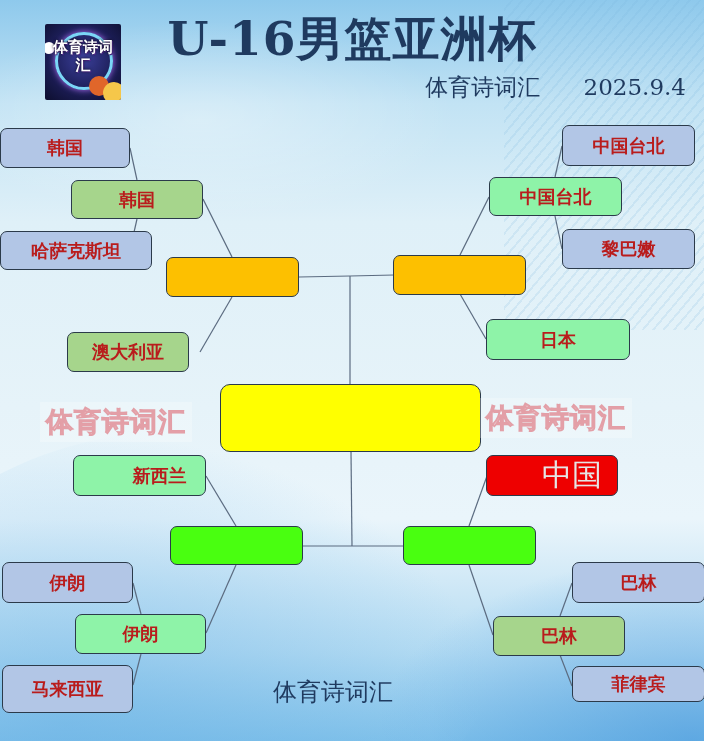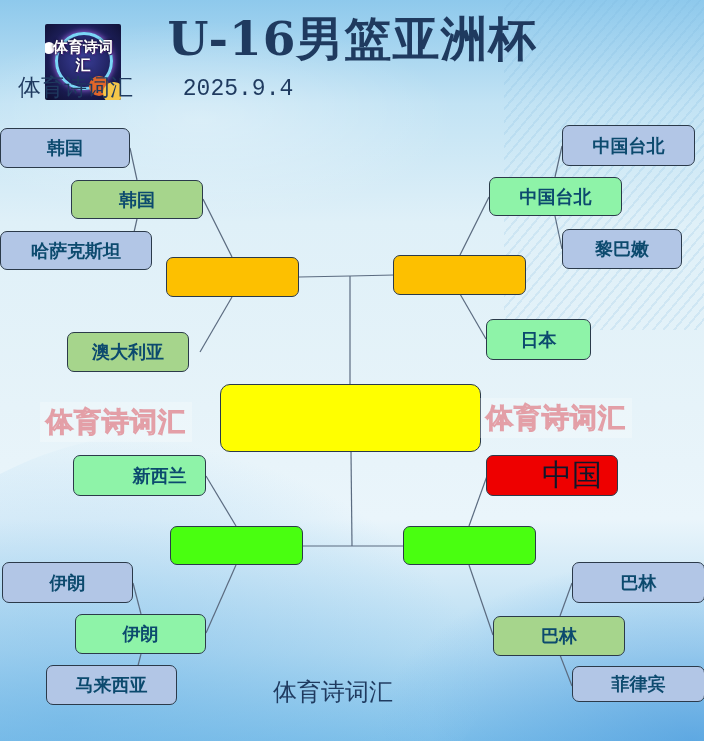--- a/index.html
+++ b/index.html
@@ -22,32 +22,32 @@
   .logo .ring { position:absolute; left:10px; top:8px; width:52px; height:52px; border-radius:50%;
     border:3px solid #7bd6f7; box-shadow:0 0 6px #b06cf0; }
   .logo .txt { position:absolute; left:4px; top:14px; width:68px; text-align:center; color:#fff; font-weight:bold;
     font-family:"DejaVu Sans", sans-serif; font-size:15px; line-height:18px; text-shadow:0 0 3px #000, 1px 1px 0 #5a2ea0; }
   .logo .ball1 { position:absolute; left:44px; top:52px; width:20px; height:20px; border-radius:50%; background:#e0662a; }
   .logo .ball2 { position:absolute; left:58px; top:58px; width:22px; height:22px; border-radius:50%; background:#f5c74a; }
   .logo .ball3 { position:absolute; left:-2px; top:18px; width:12px; height:12px; border-radius:50%; background:#fff; }
 
   .title { position:absolute; left:0; width:704px; top:8px; text-align:center; font-size:47px; font-weight:bold;
     color:#1f3a5f; letter-spacing:1px; }
-  .subtitle { position:absolute; top:72px; left:0; width:704px; text-align:left; font-size:23px; color:#1f3a5f;font-family:Liberation Mono, monospace; }
+  .subtitle { position:absolute; top:72px; left:0; width:704px; text-align:right; font-size:23px; color:#1f3a5f; }
   .subtitle span { margin:0 18px; }
 
   .box { position:absolute; box-sizing:border-box; border:1.5px solid #2b3a4a; border-radius:7px;
-    display:flex; align-items:center; justify-content:center; font-weight:bold; font-size:18px; color:#0c4a6e; }
+    display:flex; align-items:center; justify-content:center; font-weight:bold; font-size:18px; color:#b91c1c; }
   .blue { background:#b2c6e6; }
   .olive { background:#a6d58c; }
   .mint { background:#8ef3a8; }
   .orange { background:#fdc000; }
   .yellow { background:#ffff00; }
   .lime { background:#49ff10; }
-  .red { background:#ee0000; color:#0f172a; font-size:30px; font-weight:normal;padding-left:40px; }
+  .red { background:#ee0000; color:#e5e5e5; font-size:30px; font-weight:normal;padding-left:40px; }
 
   svg.lines { position:absolute; left:0; top:0; }
 
   .wm { position:absolute; font-family:"DejaVu Sans", sans-serif; font-size:27px; font-weight:bold;
     color:rgba(255,255,255,0.55); -webkit-text-stroke:1px rgba(220,120,130,0.7); letter-spacing:1px;
     background:rgba(255,255,255,0.25); padding:2px 6px; }
   .footer { position:absolute; left:273px; top:676px; font-size:24px; color:#1f3a5f; }
 </style>
 </head>
 <body>
@@ -103,34 +103,34 @@
 </svg>
 
 <div class="box blue" style="left:0;top:128px;width:130px;height:40px;">韩国</div>
 <div class="box olive" style="left:71px;top:180px;width:132px;height:39px;">韩国</div>
 <div class="box blue" style="left:0;top:231px;width:152px;height:39px;">哈萨克斯坦</div>
 <div class="box orange" style="left:166px;top:257px;width:133px;height:40px;"></div>
 <div class="box olive" style="left:67px;top:332px;width:122px;height:40px;">澳大利亚</div>
 
 <div class="box blue" style="left:562px;top:125px;width:133px;height:41px;">中国台北</div>
 <div class="box mint" style="left:489px;top:177px;width:133px;height:39px;">中国台北</div>
-<div class="box blue" style="left:562px;top:229px;width:120px;height:40px;">黎巴嫩</div>
+<div class="box blue" style="left:562px;top:229px;width:133px;height:40px;">黎巴嫩</div>
 <div class="box orange" style="left:393px;top:255px;width:133px;height:40px;"></div>
-<div class="box mint" style="left:486px;top:319px;width:105px;height:41px;">日本</div>
+<div class="box mint" style="left:486px;top:319px;width:144px;height:41px;">日本</div>
 
 <div class="box yellow" style="left:220px;top:384px;width:261px;height:68px;border-radius:10px;"></div>
 
 <div class="wm" style="left:40px;top:402px;">体育诗词汇</div>
 <div class="wm" style="left:480px;top:398px;">体育诗词汇</div>
 
 <div class="box mint" style="left:73px;top:455px;width:133px;height:41px;padding-left:40px;">新西兰</div>
 <div class="box lime" style="left:170px;top:526px;width:133px;height:39px;"></div>
 <div class="box blue" style="left:2px;top:562px;width:131px;height:41px;">伊朗</div>
 <div class="box mint" style="left:75px;top:614px;width:131px;height:40px;">伊朗</div>
-<div class="box blue" style="left:2px;top:665px;width:131px;height:40px;margin-left:44px;">马来西亚</div>
+<div class="box blue" style="left:2px;top:665px;width:131px;height:48px;">马来西亚</div>
 
 <div class="box red" style="left:486px;top:455px;width:132px;height:41px;">中国</div>
 <div class="box lime" style="left:403px;top:526px;width:133px;height:39px;"></div>
 <div class="box blue" style="left:572px;top:562px;width:133px;height:41px;">巴林</div>
 <div class="box olive" style="left:493px;top:616px;width:132px;height:40px;">巴林</div>
 <div class="box blue" style="left:572px;top:666px;width:133px;height:36px;">菲律宾</div>
 
 <div class="footer">体育诗词汇</div>
 
 </body></html>

